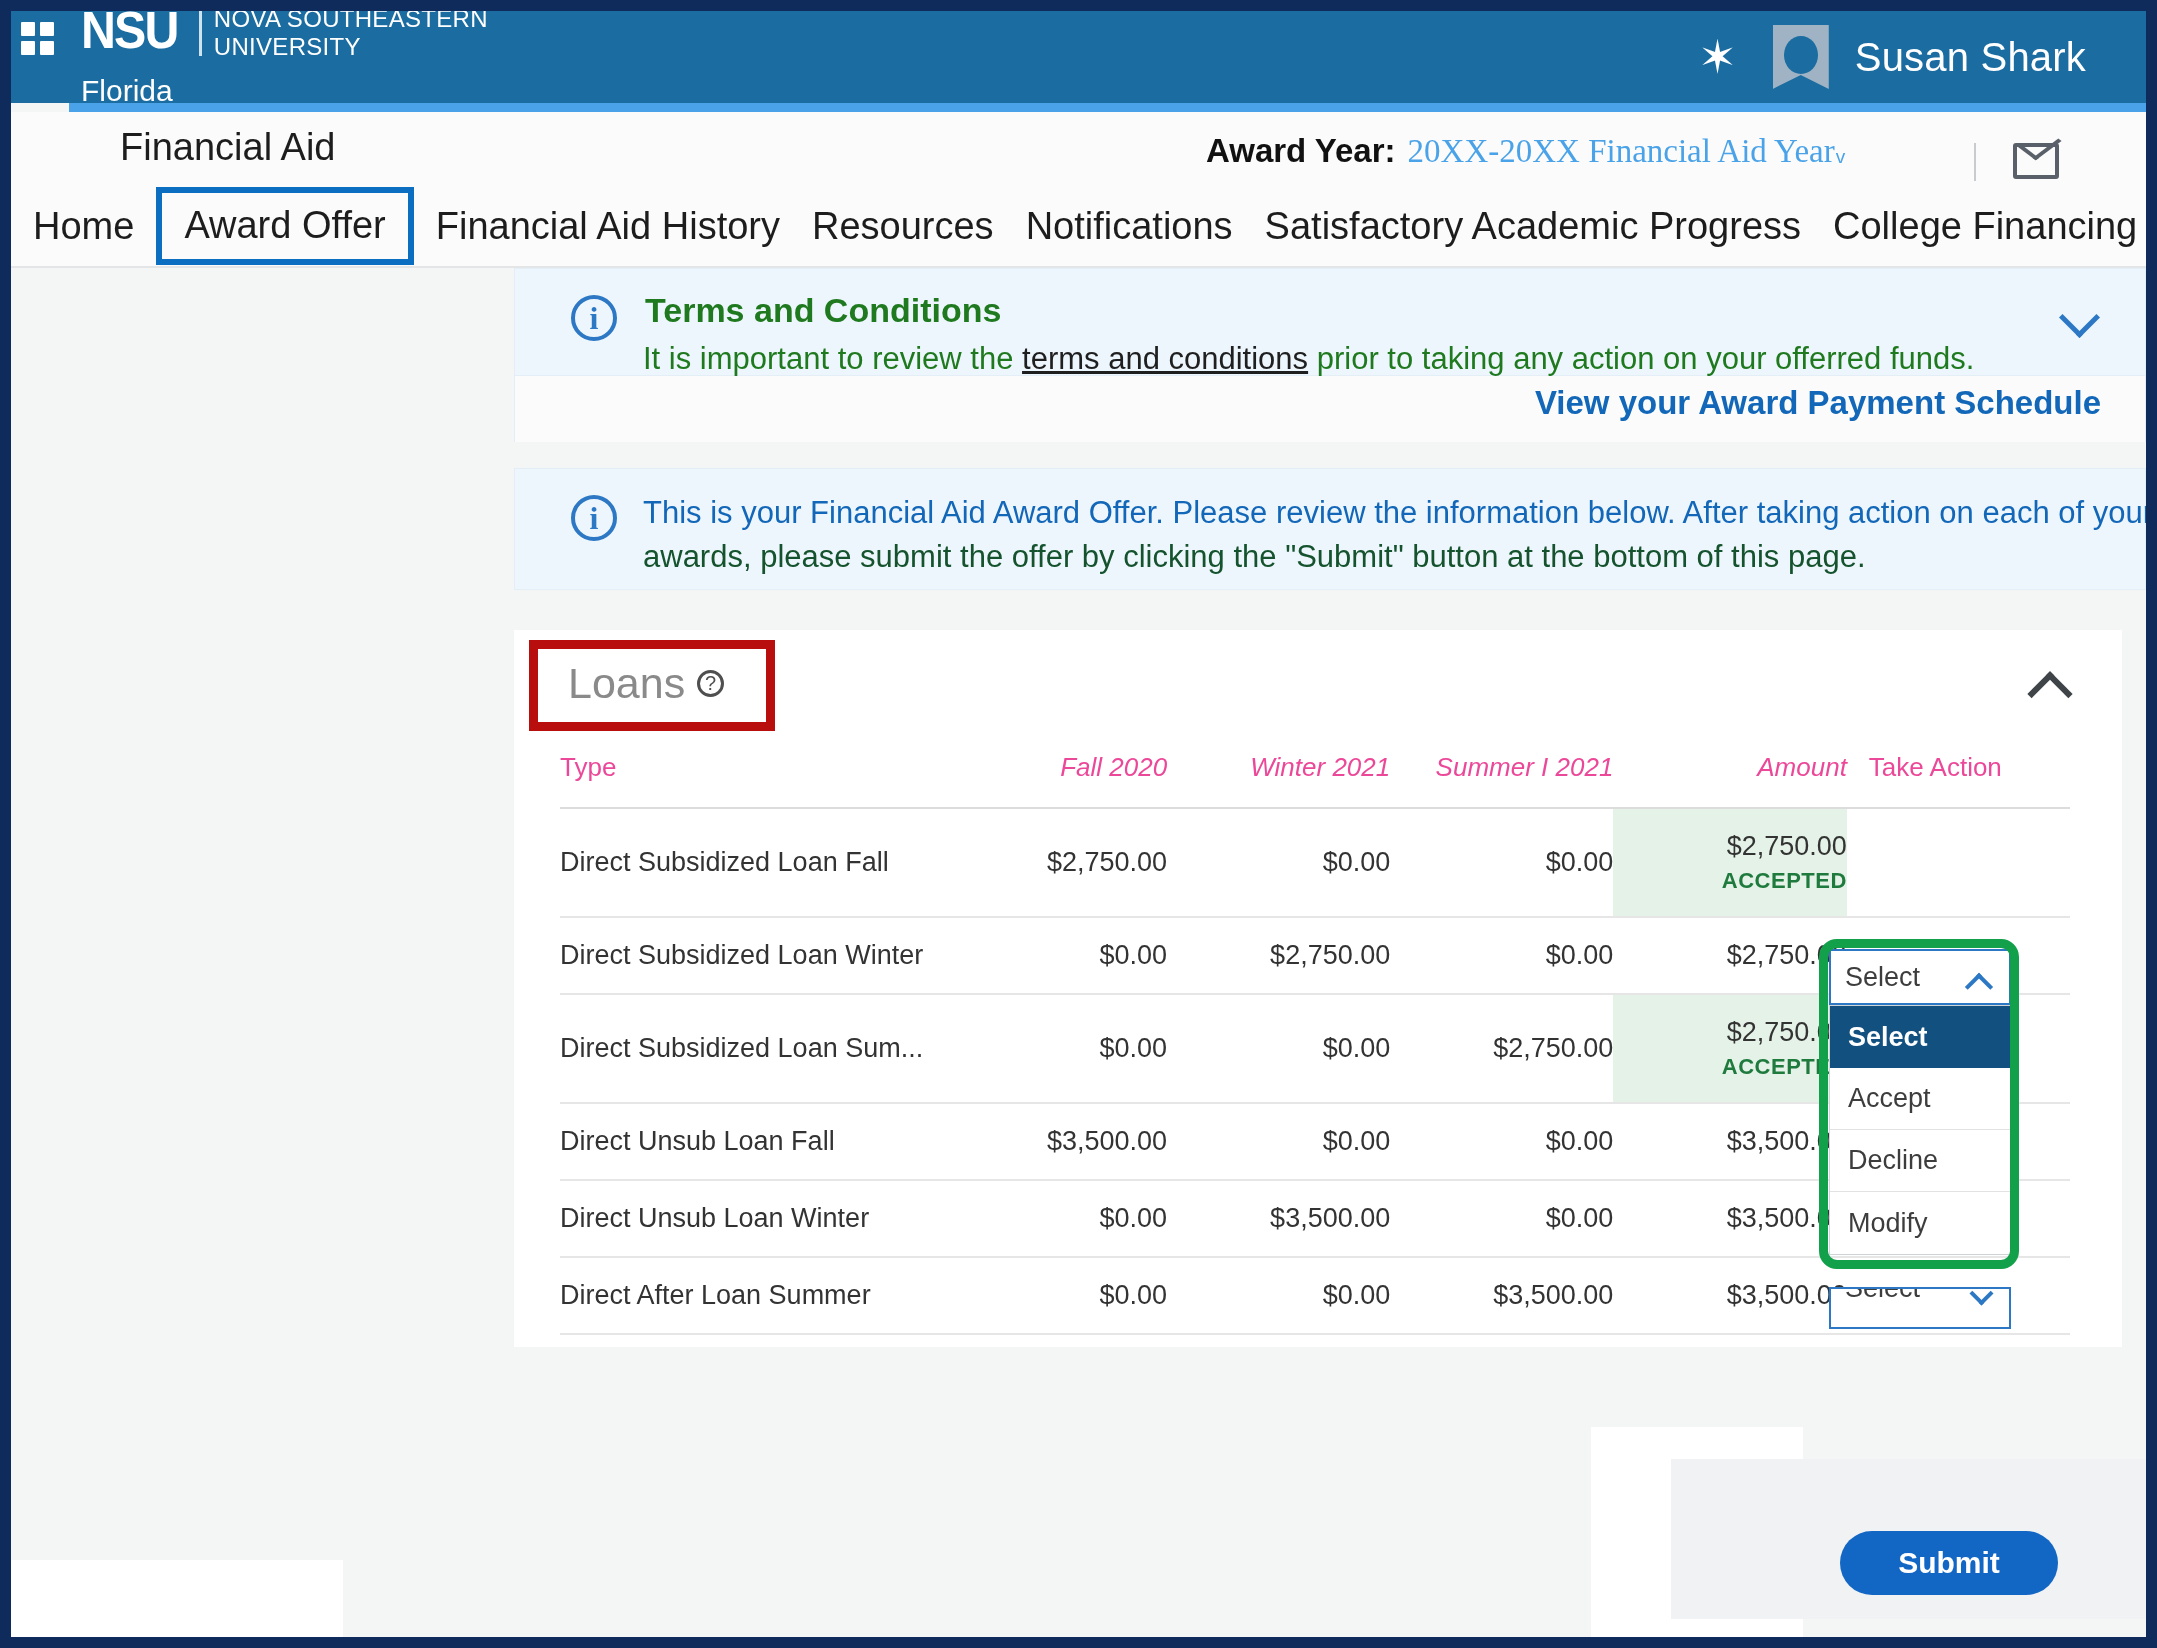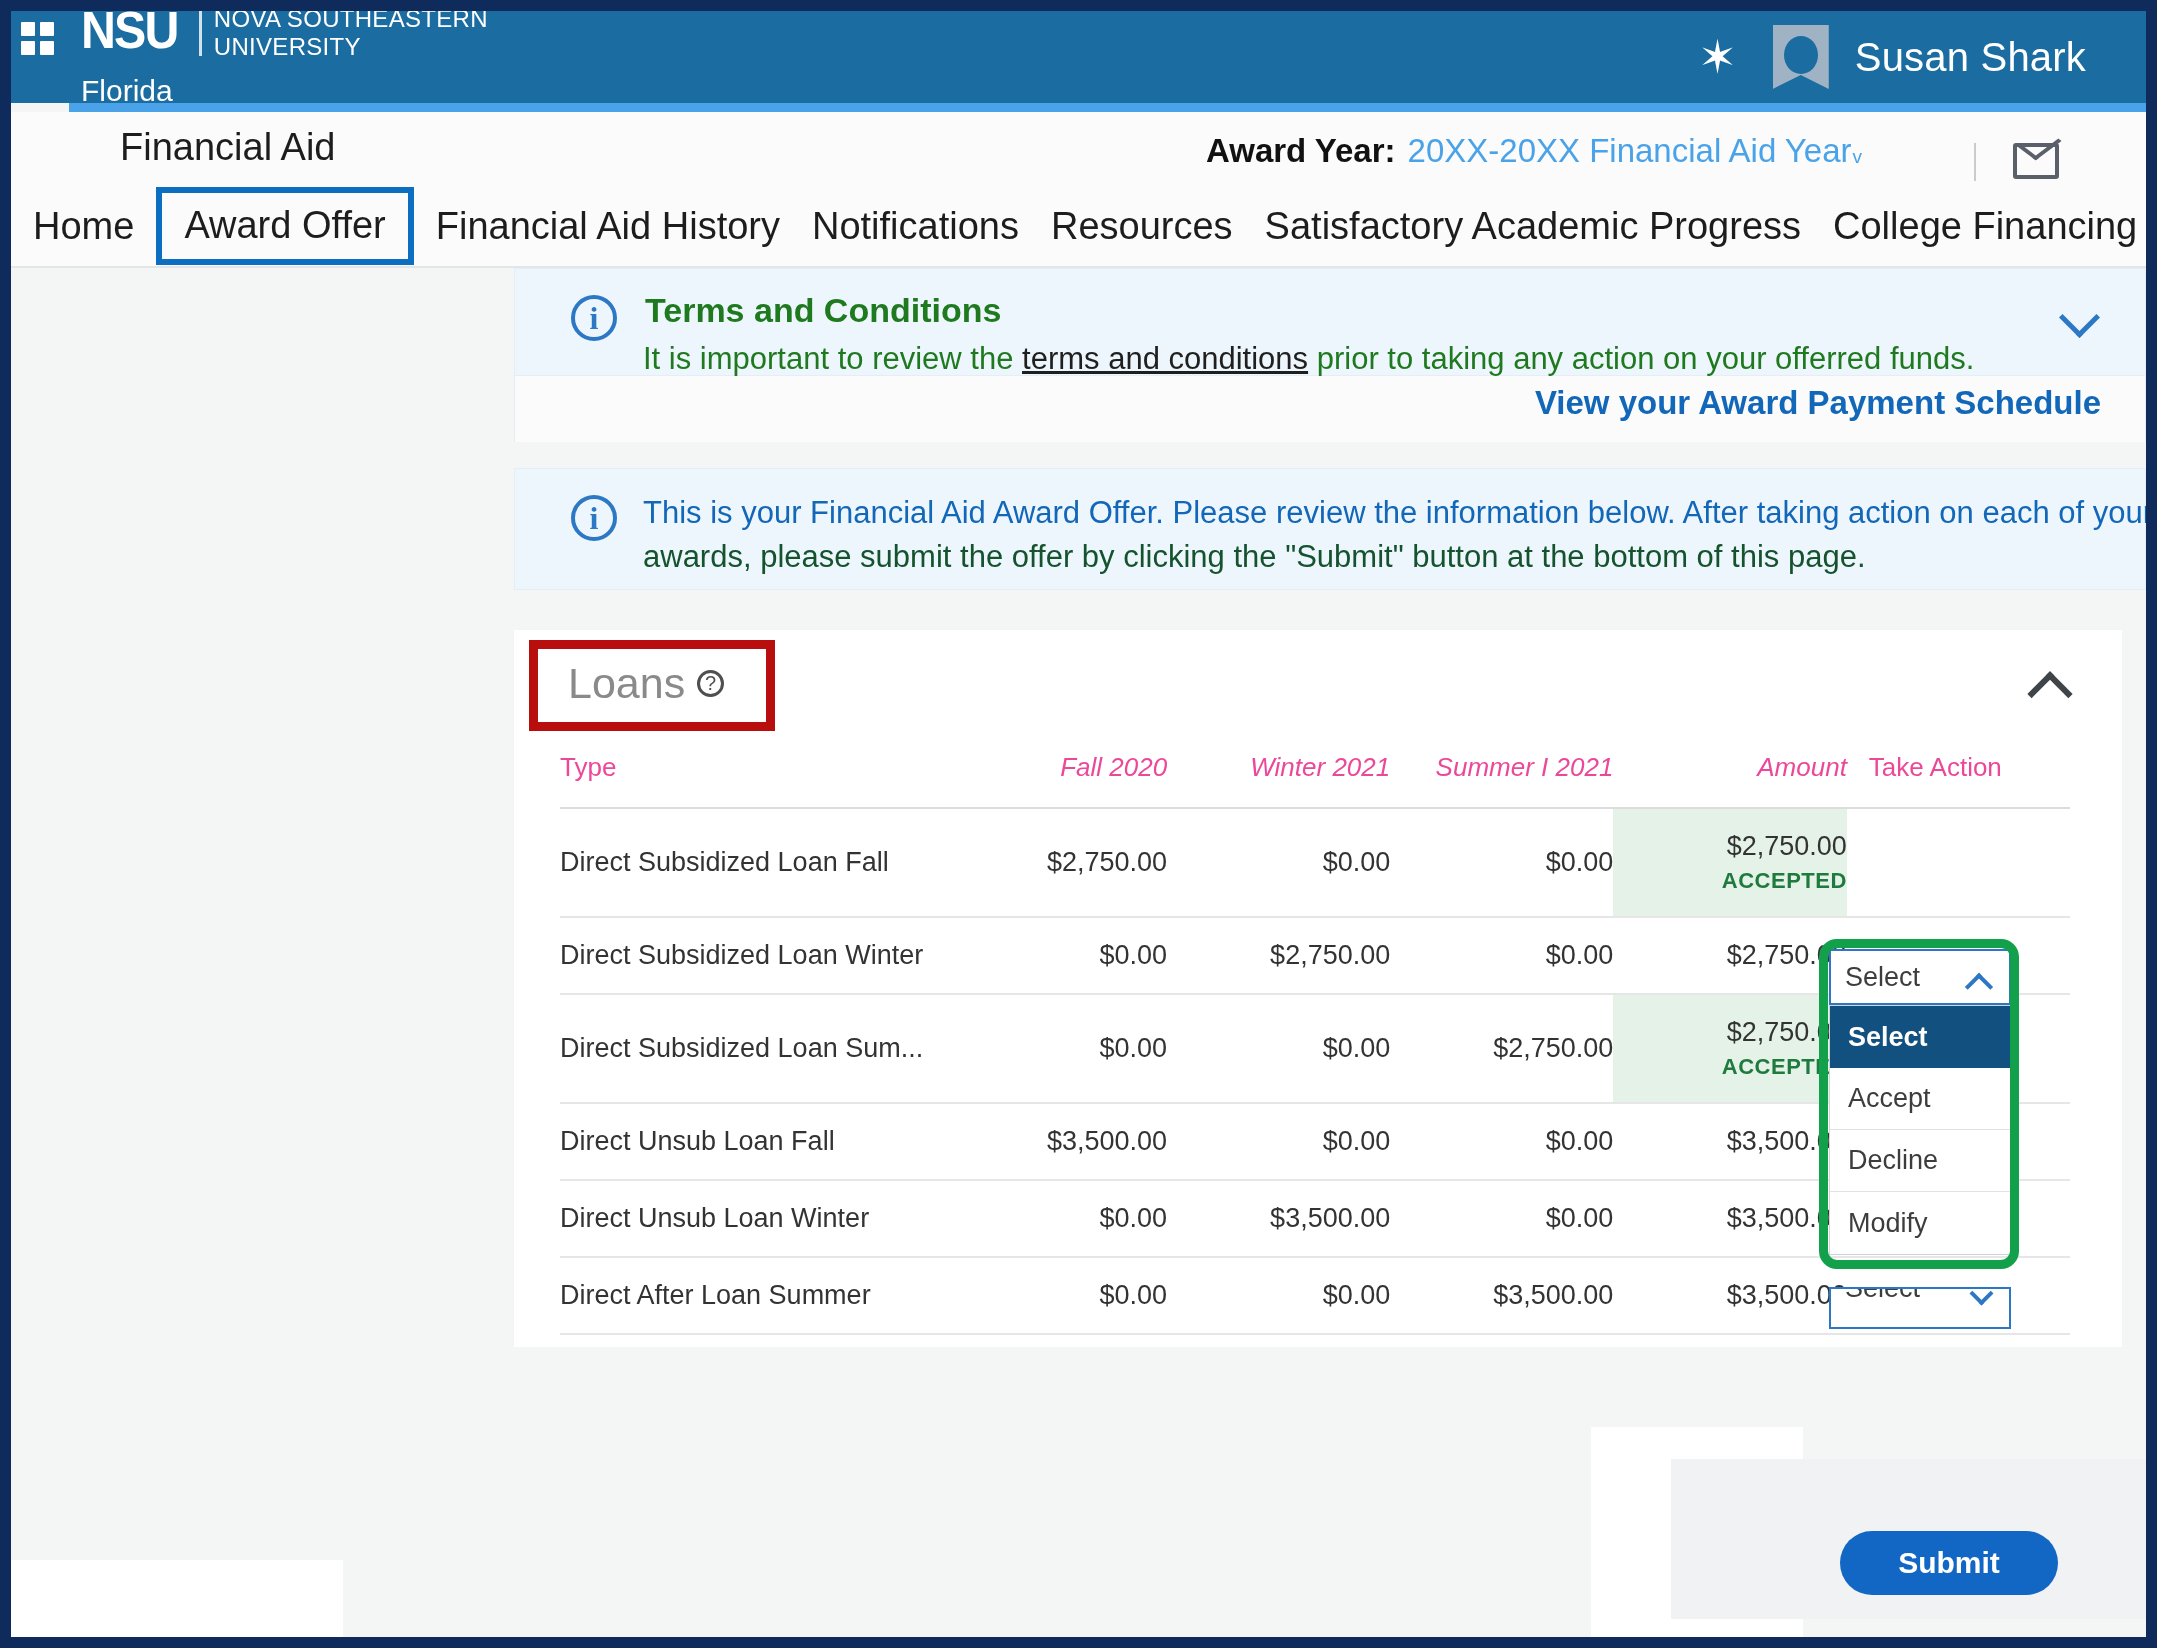--- a/index.html
+++ b/index.html
@@ -46,21 +46,21 @@
   .avatar::after { content:""; position:absolute; left: 11px; top: 11px; width: 34px; height: 38px;
             border-radius: 50%; background: #1b6ca0; }
   .username { font-size: 40px; color: #ffffff; letter-spacing: 0.2px; }
   .brandbar-underline { position:absolute; left: 58px; top: 92px; width: 2077px; height: 9px; background:#4aa3e8; }
 
   
   .subhead { position: absolute; left: 0; top: 101px; width: 2135px; height: 74px; background:#fbfbfb; }
   .fa-title { position: absolute; left: 109px; top: 14px; font-size: 38px; color:#1d1d1d; }
   .award-year-wrap { position: absolute; left: 1195px; top: 20px; display:flex; align-items: baseline; }
   .award-year-label { font-size: 33px; font-weight: bold; color:#111; }
-  .award-year-value { font-size: 33px; color:#4aa3e8; margin-left: 12px; }
+  .award-year-value { font-size: 33px; color:#4aa3e8; margin-left: 12px; font-family: Liberation Serif, serif; }
   .award-year-caret { font-size: 19px; color:#4aa3e8; align-self: flex-end; margin-left:1px; padding-bottom:2px;}
   .vdiv { position:absolute; left: 1963px; top: 132px; width: 2px; height: 38px; background: #c9ccce; }
   .mail-icon { position:absolute; left: 2002px; top: 132px; width: 46px; height: 36px;
                border: 4px solid #5a6069; border-radius: 3px; background:#fbfbfb; }
   .mail-icon::after { content:""; position:absolute; left: 1px; top: 0px; width: 28px; height: 18px;
                border-left: 4px solid #5a6069; border-bottom: 4px solid #5a6069;
                transform: rotate(-45deg) skew(8deg,8deg); transform-origin: left top; }
 
   
   .navbar { position:absolute; left: 0; top: 175px; width: 2135px; height: 80px; background: #fbfbfb; }
@@ -210,22 +210,22 @@
     </div>
   </div>
   <div class="vdiv"></div>
   <div class="mail-icon"></div>
 
   <div class="navbar">
     <div class="navitems">
       <div class="navitem first">Home</div>
       <div class="navitem active">Award Offer</div>
       <div class="navitem">Financial Aid History</div>
+      <div class="navitem">Resources</div>
       <div class="navitem">Notifications</div>
-      <div class="navitem">Resources</div>
       <div class="navitem">Satisfactory Academic Progress</div>
       <div class="navitem">College Financing Plan</div>
     </div>
   </div>
   <div class="nav-underline"></div>
 
   <div class="leftblock"></div>
   <div class="leftblock-white"></div>
 
   <div class="main">

